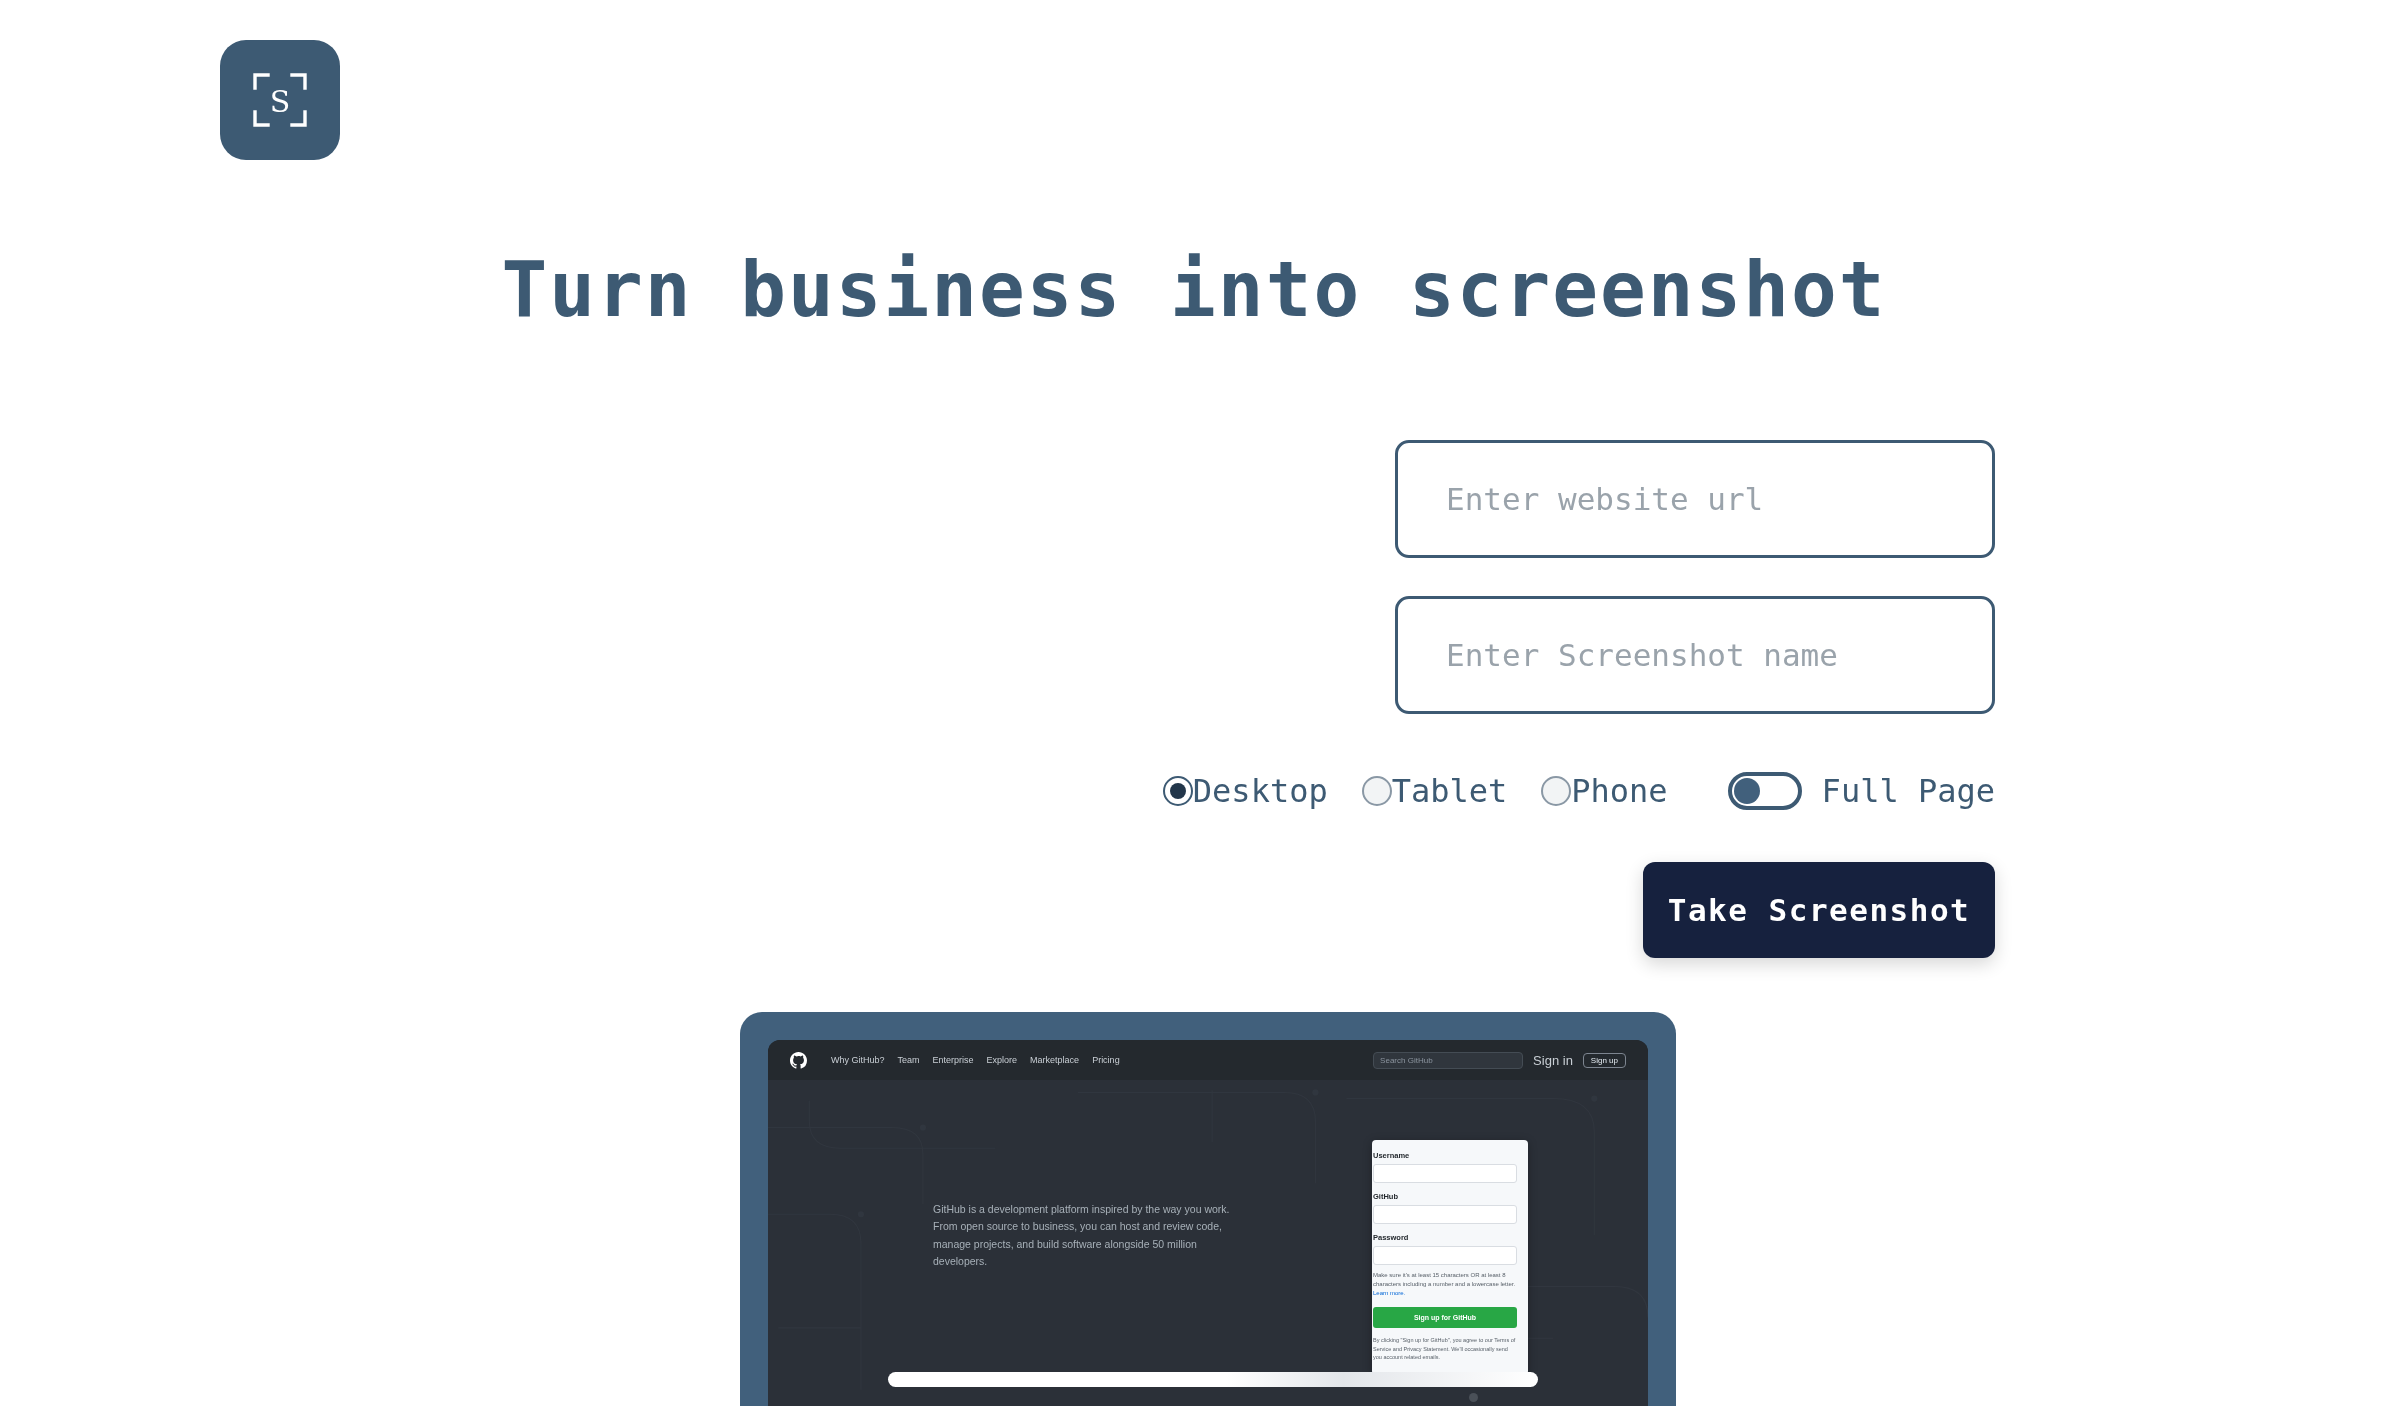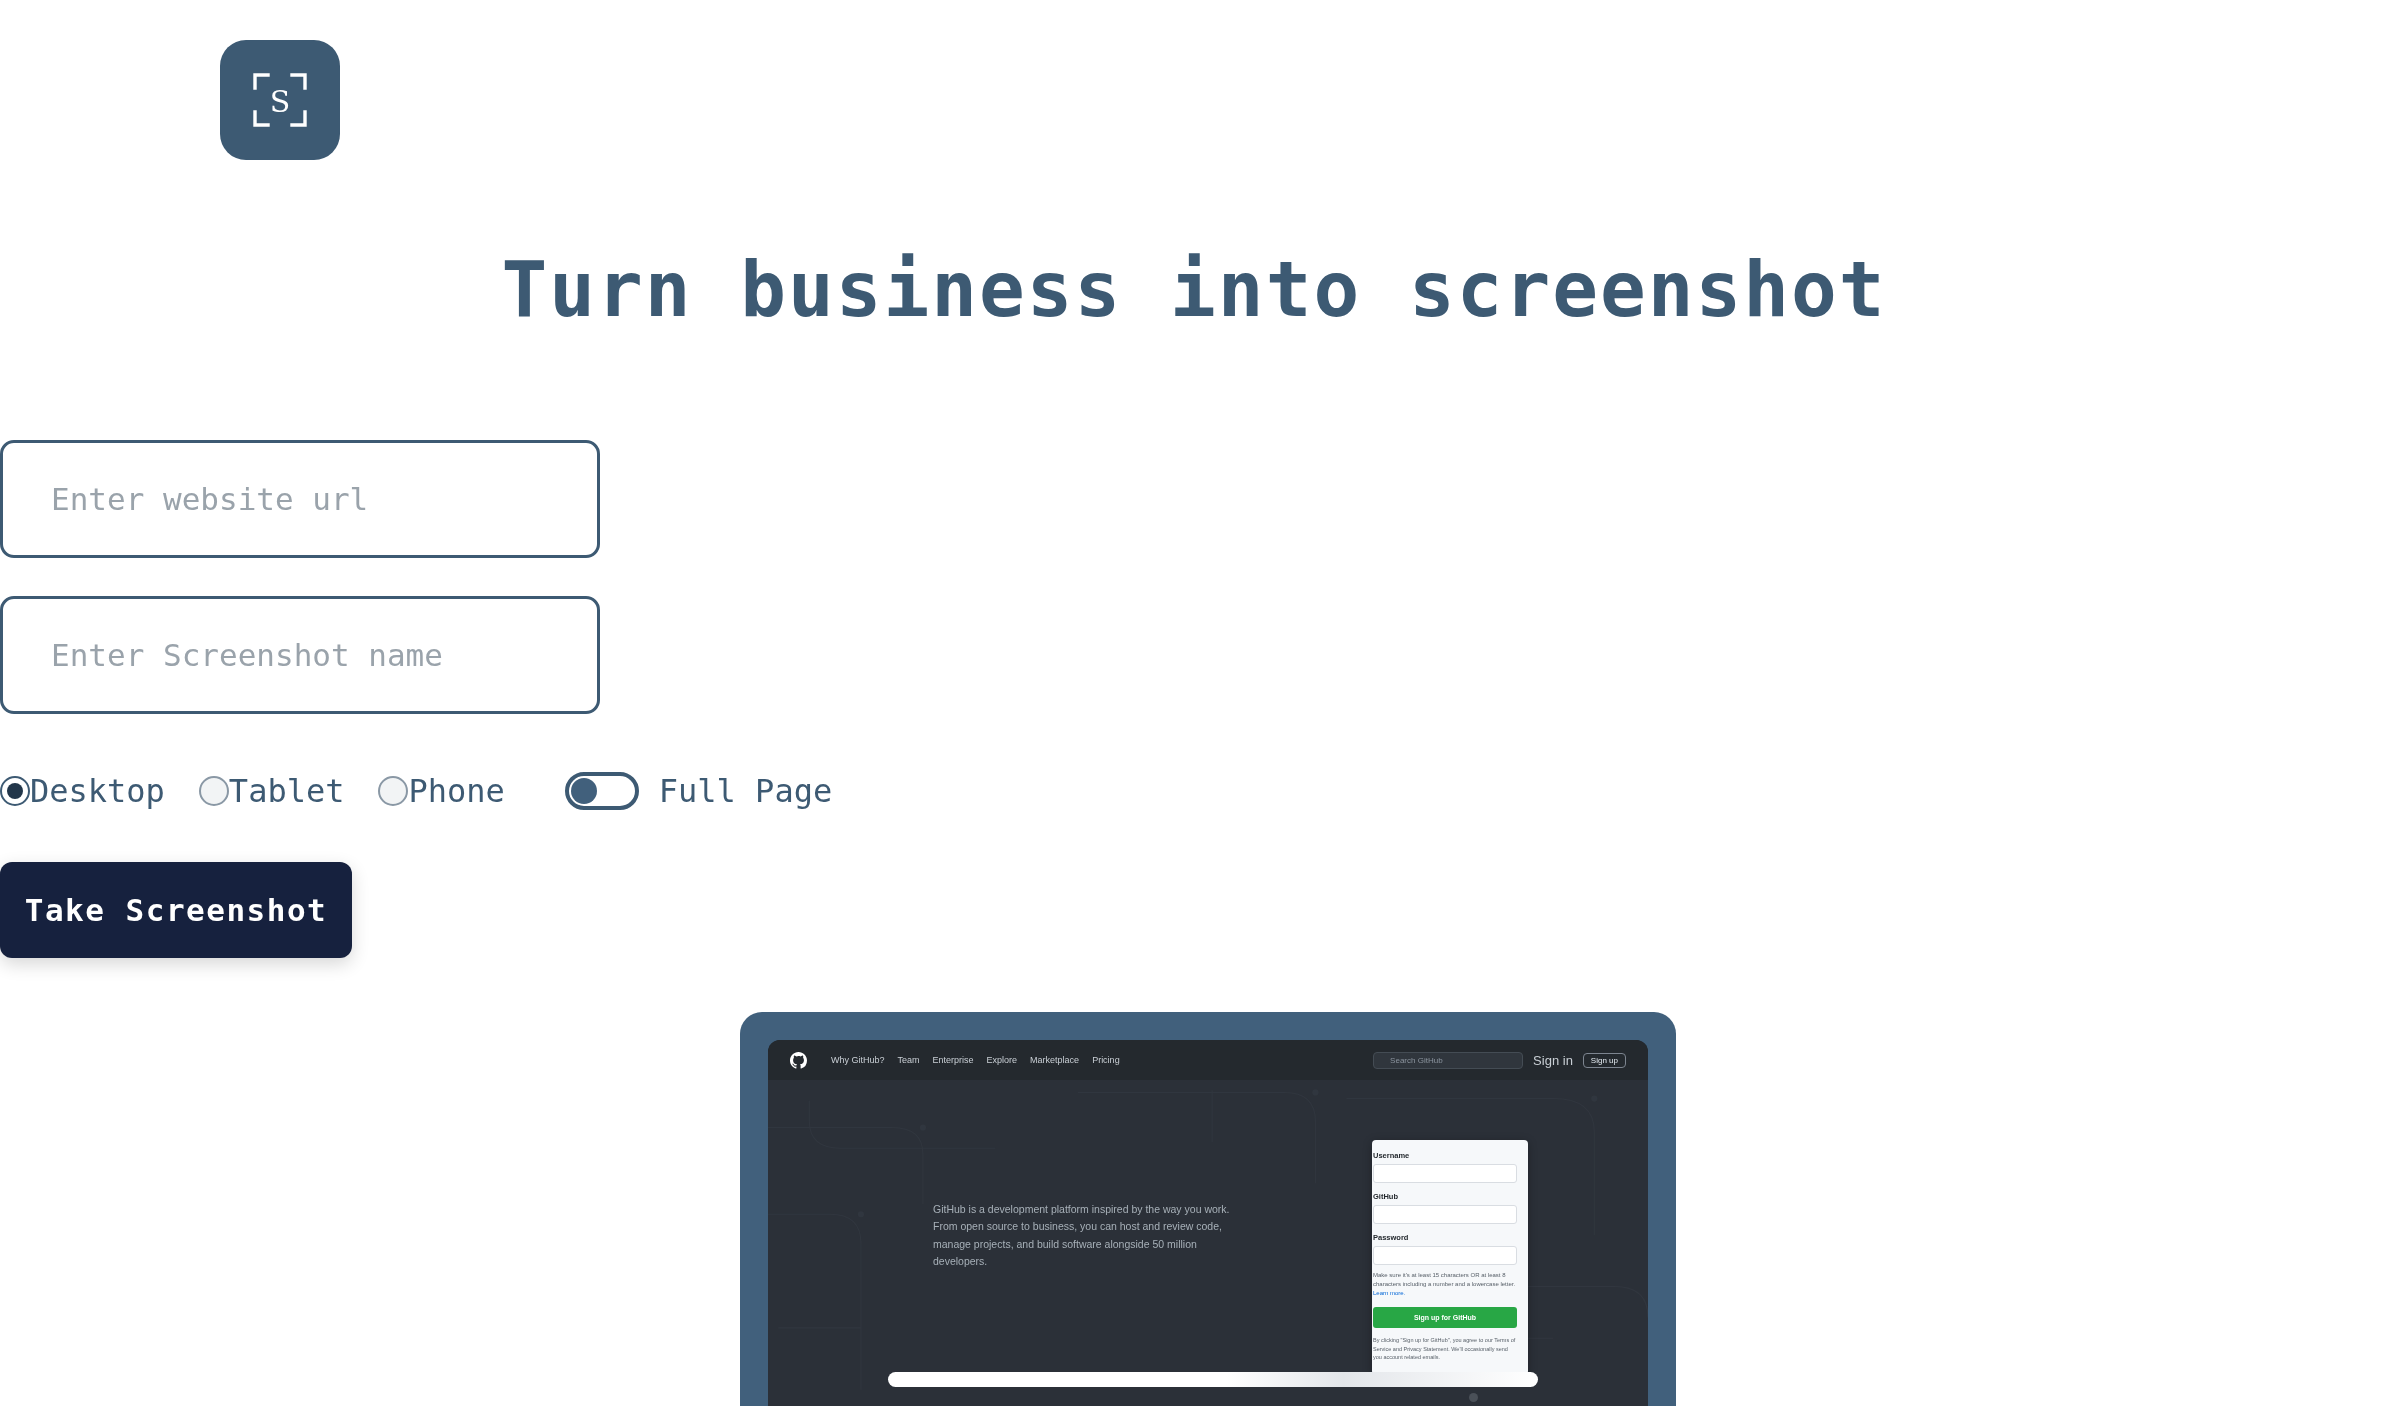--- a/index.html
+++ b/index.html
@@ -52,21 +52,21 @@
   }
 
   
   .form-area {
     position: absolute;
     top: 440px;
     left: 0;
     width: 1995px;
     display: flex;
     flex-direction: column;
-    align-items: flex-start;
+    align-items: flex-end;
   }
 
   .field {
     width: 600px;
     height: 118px;
     border: 3px solid #3d5a73;
     border-radius: 14px;
     background: #ffffff;
     font-family: "DejaVu Sans Mono", "Liberation Mono", monospace;
     font-size: 31px;
@@ -213,21 +213,21 @@
   }
   .gh-right { margin-left: auto; display: flex; align-items: center; gap: 10px; }
   .gh-search {
     width: 150px;
     height: 17px;
     background: #30363d;
     border: 1px solid #444c54;
     border-radius: 4px;
     display: flex;
     align-items: center;
-    padding: 0 16px;
+    padding: 0 6px;
   }
   .gh-search-ph {
     color: #8b949e;
     font-family: "Liberation Sans", sans-serif;
     font-size: 8px;
   }
   .gh-signin {
     color: #c9cfd5;
     font-family: "Liberation Sans", sans-serif;
     font-size: 13px;

